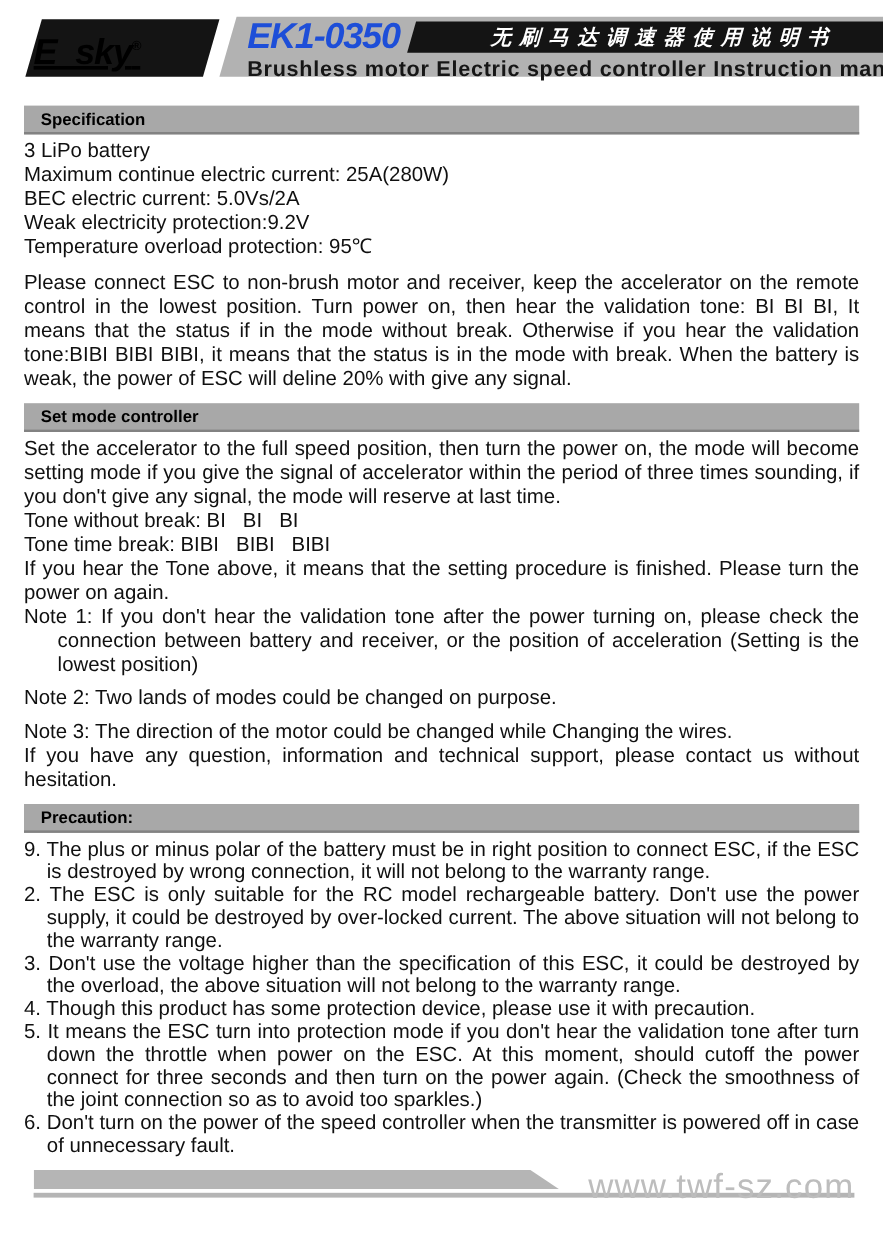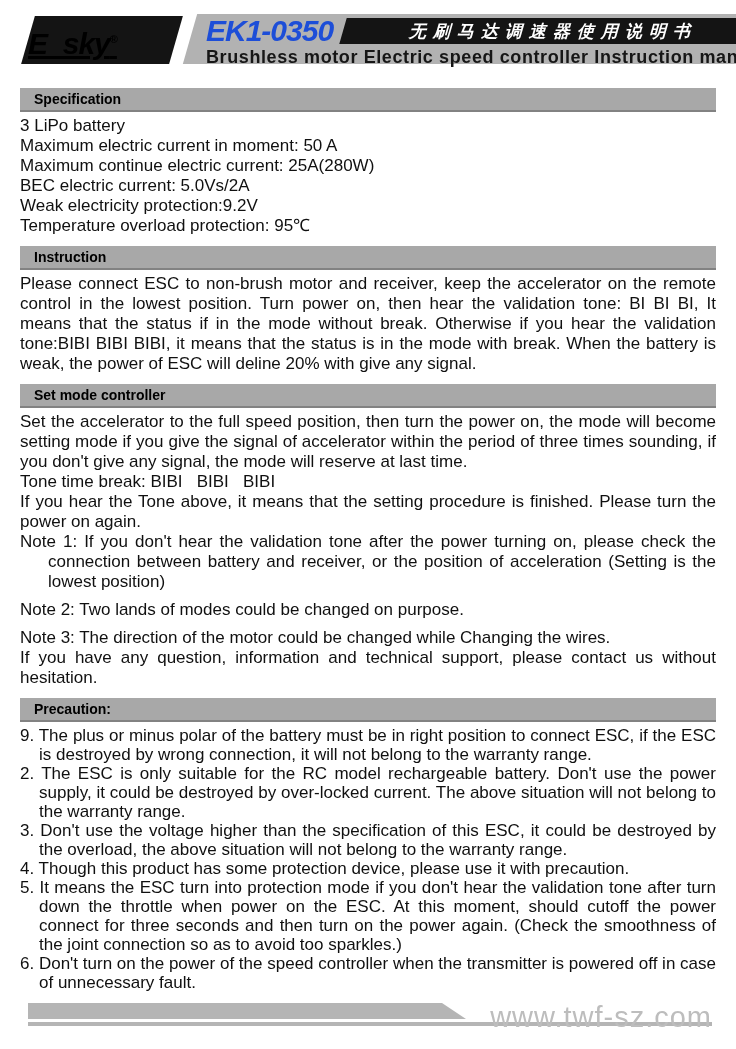--- a/index.html
+++ b/index.html
@@ -112,39 +112,36 @@
         <div class="banner-row2">Brushless motor Electric speed controller  Instruction manual</div>
       </div>
     </div>
   </div>
 
   <div class="section-bar">
     <span class="section-title">Specification</span>
   </div>
   <div class="body section-gap-sm">
     <div class="spec-line">3 LiPo battery</div>
-    <div class="spec-line">Maximum electric current in moment: 50 A</div>
     <div class="spec-line">Maximum continue electric current: 25A(280W)</div>
     <div class="spec-line">BEC electric current: 5.0Vs/2A</div>
     <div class="spec-line">Weak electricity protection:9.2V</div>
     <div class="spec-line">Temperature overload protection: 95℃</div>
   </div>
 
-  <div class="section-bar">
-    <span class="section-title">Instruction</span>
-  </div>
   <div class="body section-gap-sm">
     <p class="justified">Please connect ESC to non-brush motor and receiver, keep the accelerator on the remote control in the lowest position. Turn power on, then hear the validation tone: BI  BI  BI, It means that the status if in the mode without break. Otherwise if you hear the validation tone:BIBI  BIBI  BIBI, it means that the status is in the mode with break. When the battery is weak, the power of ESC will deline 20% with give any signal.</p>
   </div>
 
   <div class="section-bar">
     <span class="section-title">Set mode controller</span>
   </div>
   <div class="body section-gap-sm">
     <p class="justified">Set the accelerator to the full speed position, then turn the power on, the mode will become setting mode if you give the signal of accelerator within the period of three times sounding, if you don't give any signal, the mode will reserve at last time.</p>
+    <div class="tone-line">Tone without break: BI   BI   BI</div>
     <div class="tone-line">Tone time break: BIBI   BIBI   BIBI</div>
     <p class="justified">If you hear the Tone above, it means that the setting procedure is finished. Please turn the power on again.</p>
     <div class="note-line">Note 1: If you don't hear the validation tone after the power turning on, please check the connection between battery and receiver, or the position of acceleration (Setting is the lowest position)</div>
     <div class="note-line mt8">Note 2: Two lands of modes could be changed on purpose.</div>
     <div class="note-line mt8">Note 3: The direction of the motor could be changed while Changing the wires.</div>
     <p class="closing">If you have any question, information and technical support, please contact us without hesitation.</p>
   </div>
 
   <div class="section-bar">
     <span class="section-title">Precaution:</span>

